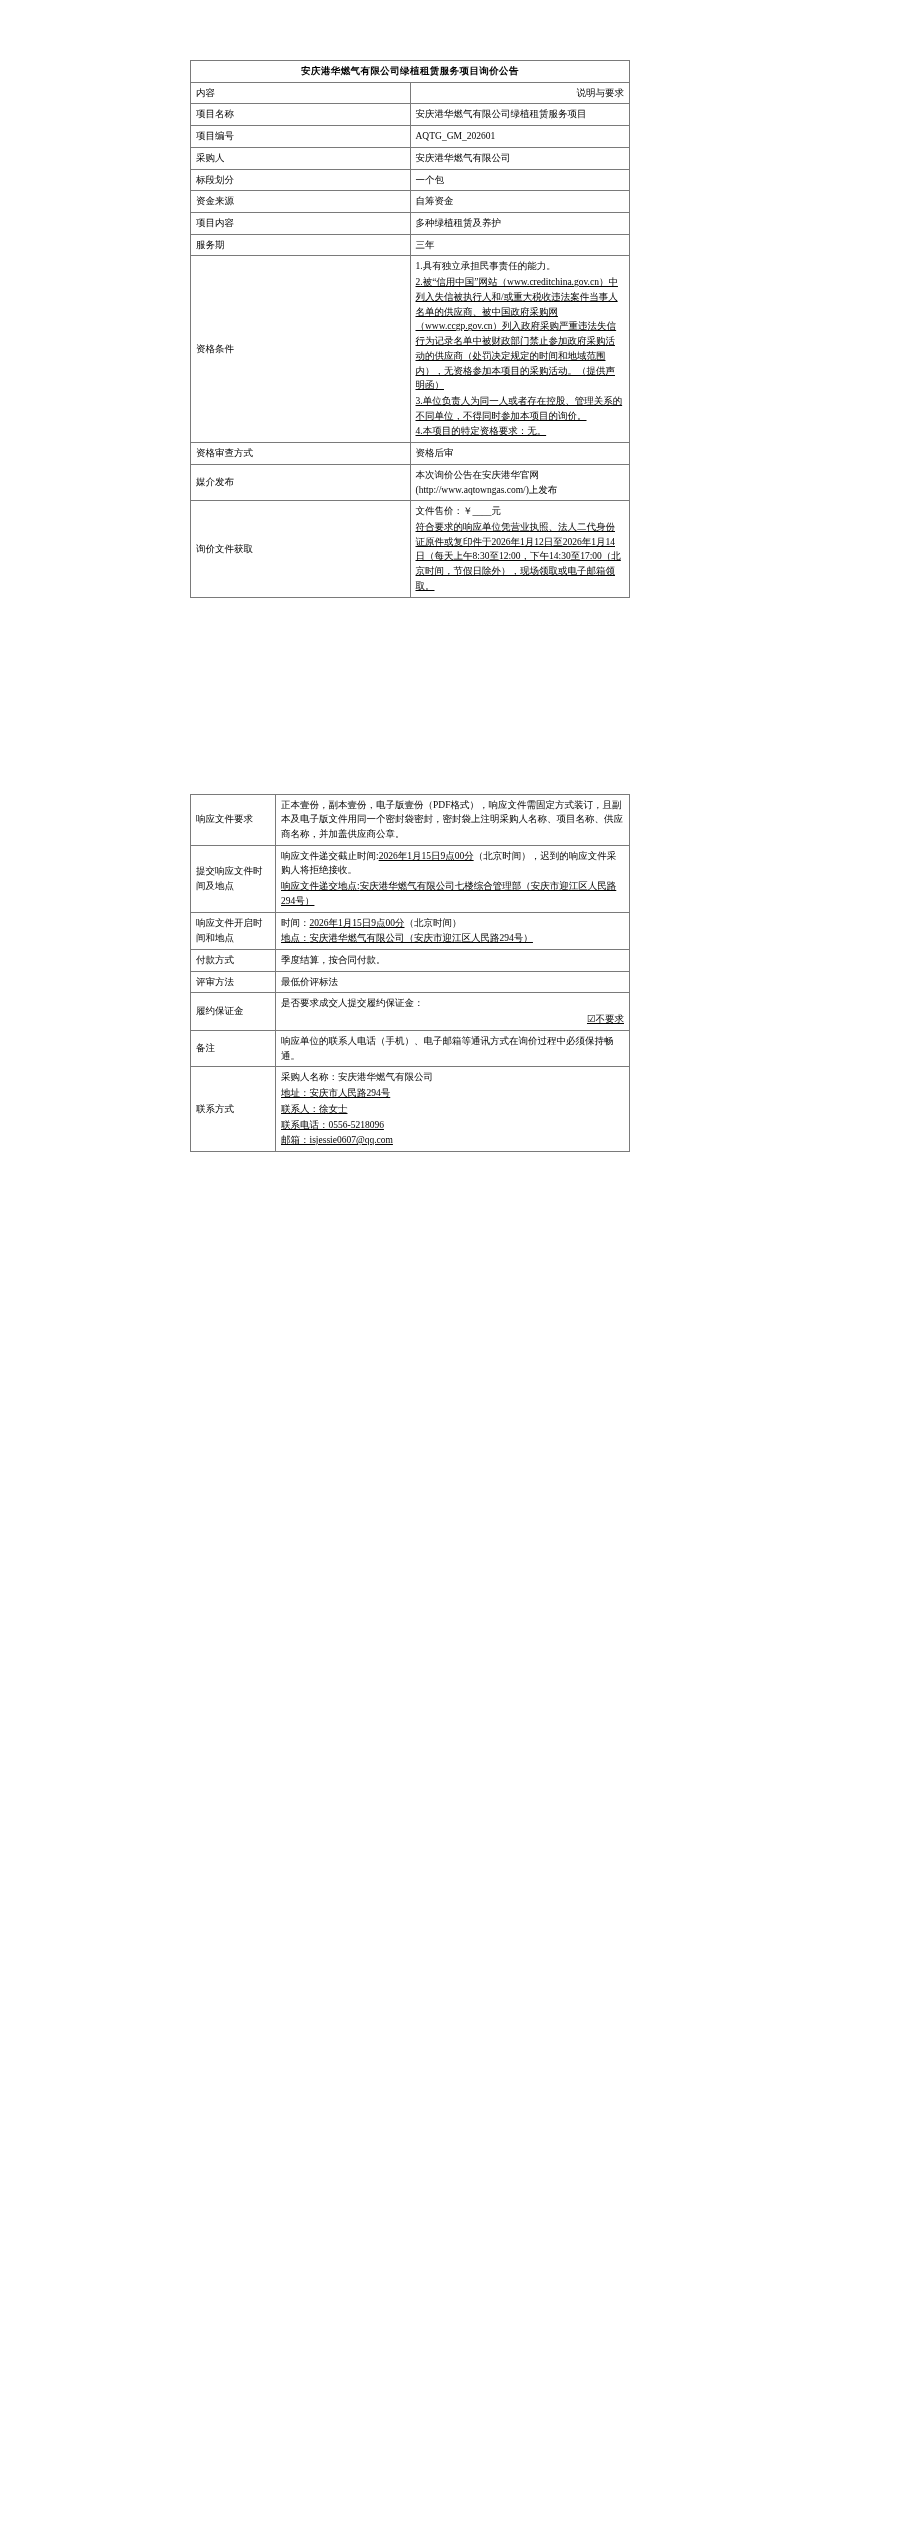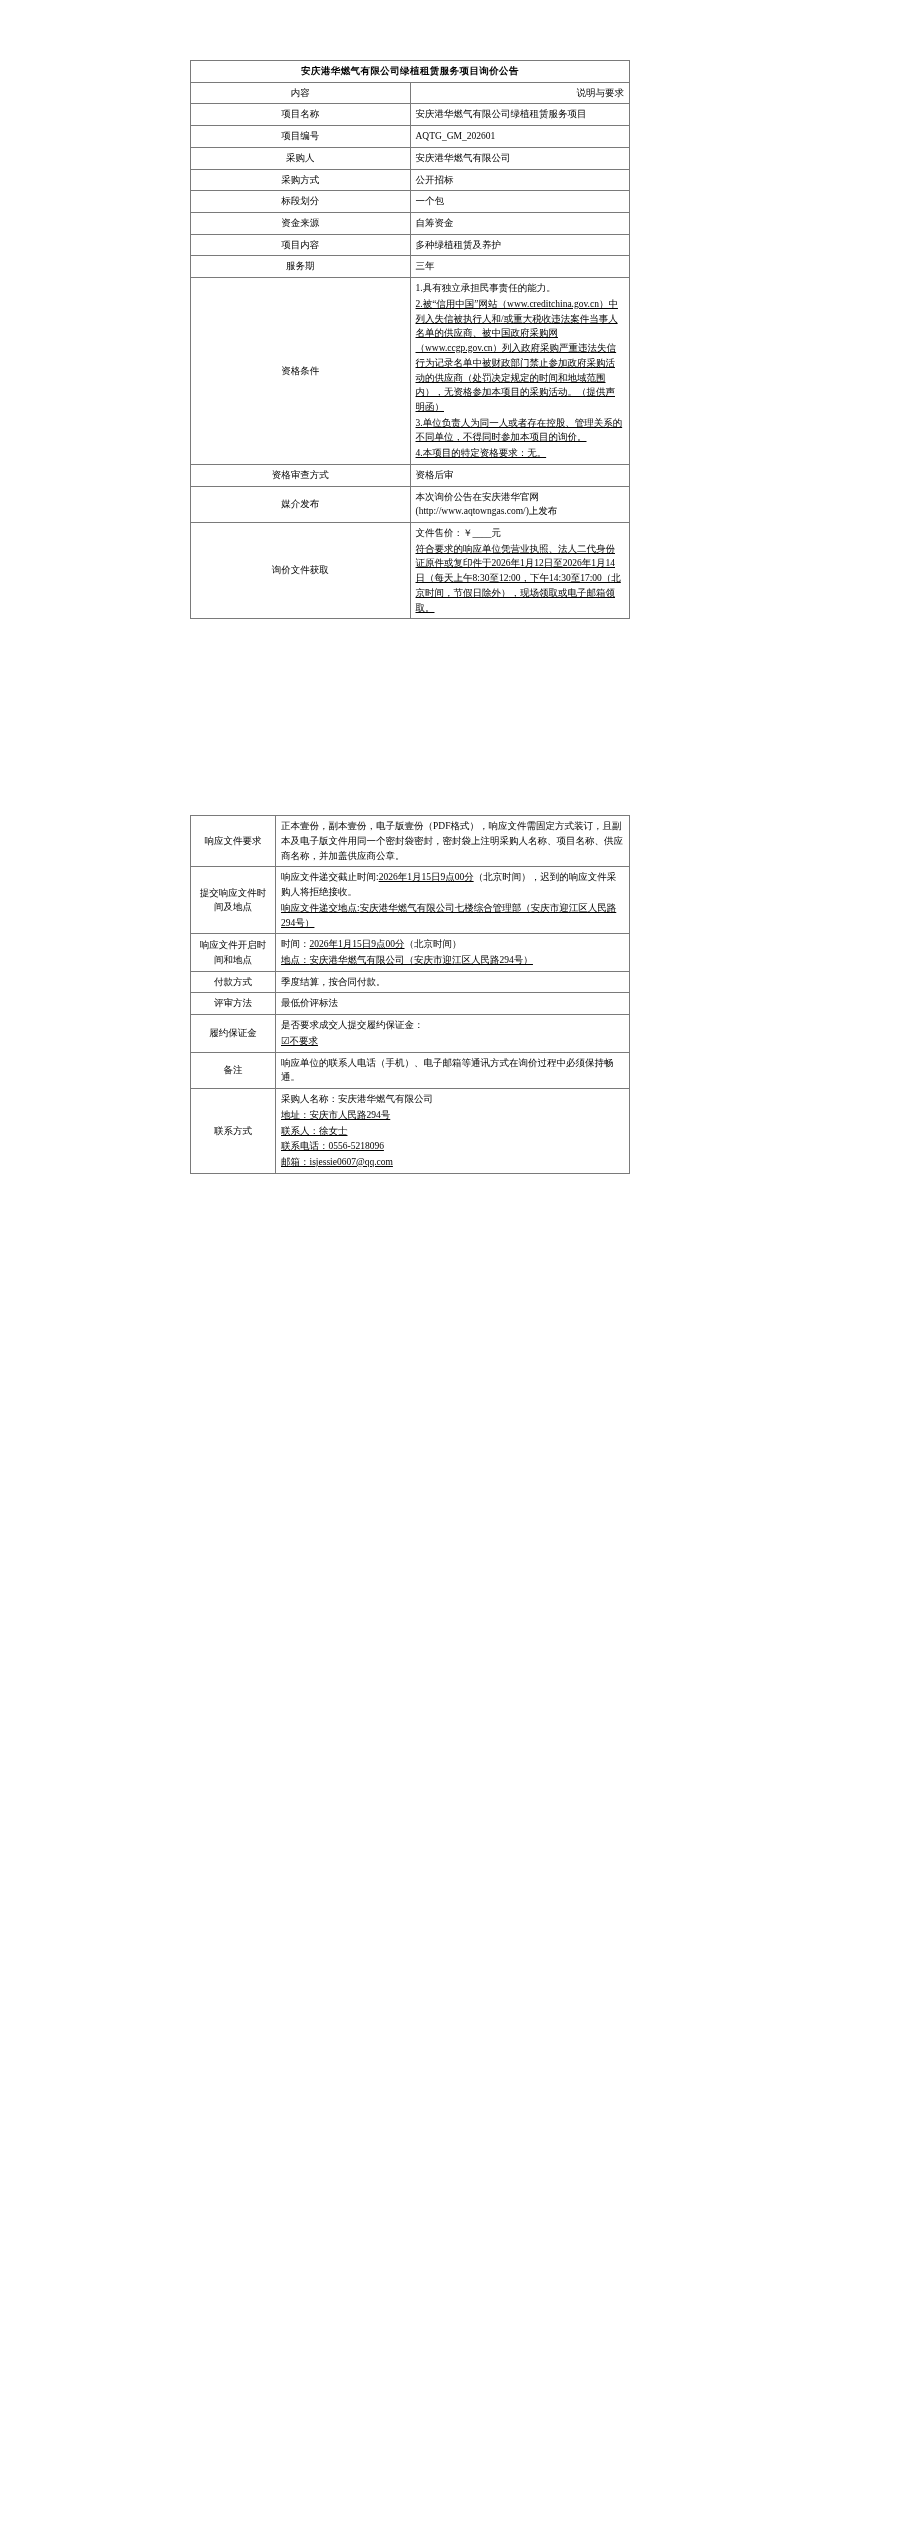--- a/index.html
+++ b/index.html
@@ -47,38 +47,38 @@
     padding: 9px 4px;
     letter-spacing: 0.4px;
   }
   .hdr-cell {
     text-align: right;
     font-weight: normal;
     font-size: 9.5px;
     padding: 4px;
   }
   .label-cell {
-    text-align: center;
+    text-align: left;
     width: 74px;
     padding: 4px 2px;
   }
   .value-cell {
     text-align: left;
     padding: 4px 6px;
   }
   .value-cell p {
     margin: 0;
     padding: 0;
   }
   .value-cell p + p { margin-top: 1px; text-decoration: underline; }
   .ul-text {
     text-decoration: underline;
   }
   .tall { line-height: 1.7; }
-  .checkbox-line { letter-spacing: 0; }
+  .checkbox-line { letter-spacing: 0; text-align: right; }
 </style>
 </head>
 <body>
 
 <div class="page">
 
   <div class="doc-block block-1">
     <table class="doc-table">
       <tbody>
         <tr>
@@ -93,24 +93,20 @@
           <td class="label-cell">项目名称</td>
           <td class="value-cell">安庆港华燃气有限公司绿植租赁服务项目</td>
         </tr>
         <tr>
           <td class="label-cell">项目编号</td>
           <td class="value-cell">AQTG_GM_202601</td>
         </tr>
         <tr>
           <td class="label-cell">采购人</td>
           <td class="value-cell">安庆港华燃气有限公司</td>
-        </tr>
-        <tr>
-          <td class="label-cell">采购方式</td>
-          <td class="value-cell">公开招标</td>
         </tr>
         <tr>
           <td class="label-cell">标段划分</td>
           <td class="value-cell">一个包</td>
         </tr>
         <tr>
           <td class="label-cell">资金来源</td>
           <td class="value-cell">自筹资金</td>
         </tr>
         <tr>

